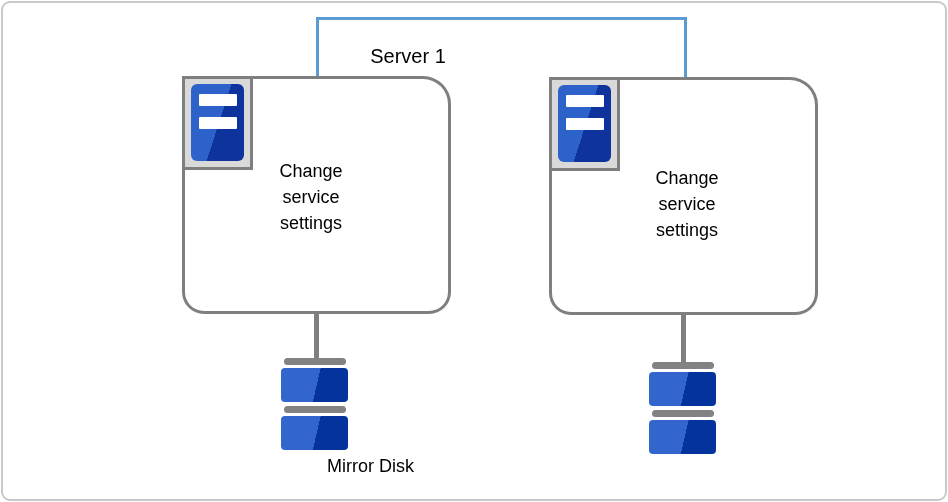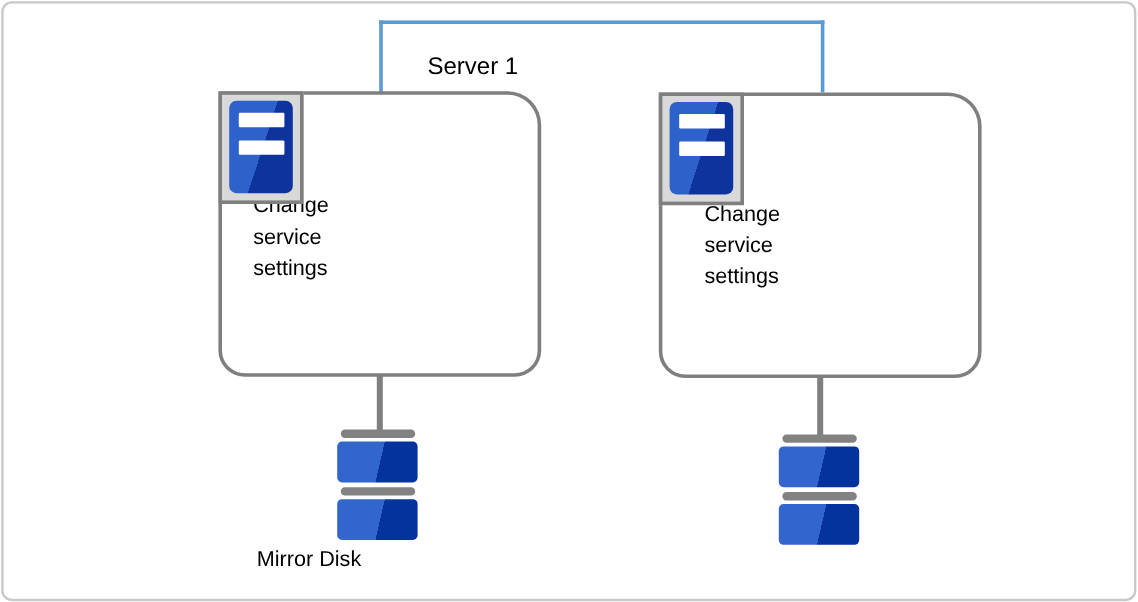--- a/index.html
+++ b/index.html
@@ -20,21 +20,21 @@
   .node-label{
     position:absolute;width:160px;text-align:center;font-size:20px;line-height:24px;
     z-index:2;
   }
   .group-box{
     position:absolute;width:269px;height:238px;background:#ffffff;
     border:3px solid #7f7f7f;box-sizing:border-box;
     border-radius:2px 28px 22px 22px;z-index:1;
   }
   .caption{
-    position:absolute;width:200px;text-align:left;font-size:18px;line-height:26px;
+    position:absolute;width:200px;text-align:center;font-size:18px;line-height:26px;
     white-space:pre-line;z-index:2;
   }
   
   .icon-tile{
     position:absolute;width:71px;height:94px;background:#d9d9d9;
     border:3px solid #7f7f7f;box-sizing:border-box;z-index:3;
   }
   .srv-body{
     position:absolute;left:6px;top:5px;width:53px;height:77px;border-radius:6px;
     background:linear-gradient(108deg,#2e62cb 52%,#0f339d 52%);
@@ -49,33 +49,33 @@
     position:absolute;width:5px;background:#7f7f7f;z-index:0;
   }
   
   .disk{position:absolute;width:67px;z-index:2;}
   .dbar{width:62px;height:7px;border-radius:4px;background:#828282;margin:0 auto 3px auto;}
   .dplat{
     width:67px;height:34px;border-radius:4px;margin:0 0 4px 0;
     background:linear-gradient(103deg,#3366cc 53%,#05339e 53%);
   }
   .disk-label{
-    position:absolute;width:200px;text-align:left;font-size:18px;z-index:2;
+    position:absolute;width:200px;text-align:right;font-size:18px;z-index:2;
   }
 </style>
 </head>
 <body>
 
 <div class="canvas">
 
   <div class="frame"></div>
 
   <div class="blue-link"></div>
 
-  <div class="node-label" style="left:314px;top:44px;">Server 1</div>
+  <div class="node-label" style="left:328px;top:44px;">Server 1</div>
 
   <div class="stem" style="left:314px;top:312px;height:48px;"></div>
   <div class="stem" style="left:681px;top:312px;height:52px;"></div>
 
   <div class="group-box" style="left:182px;top:76px;"></div>
   <div class="icon-tile" style="left:182px;top:76px;">
     <div class="srv-body">
       <div class="srv-bar b1"></div>
       <div class="srv-bar b2"></div>
     </div>

